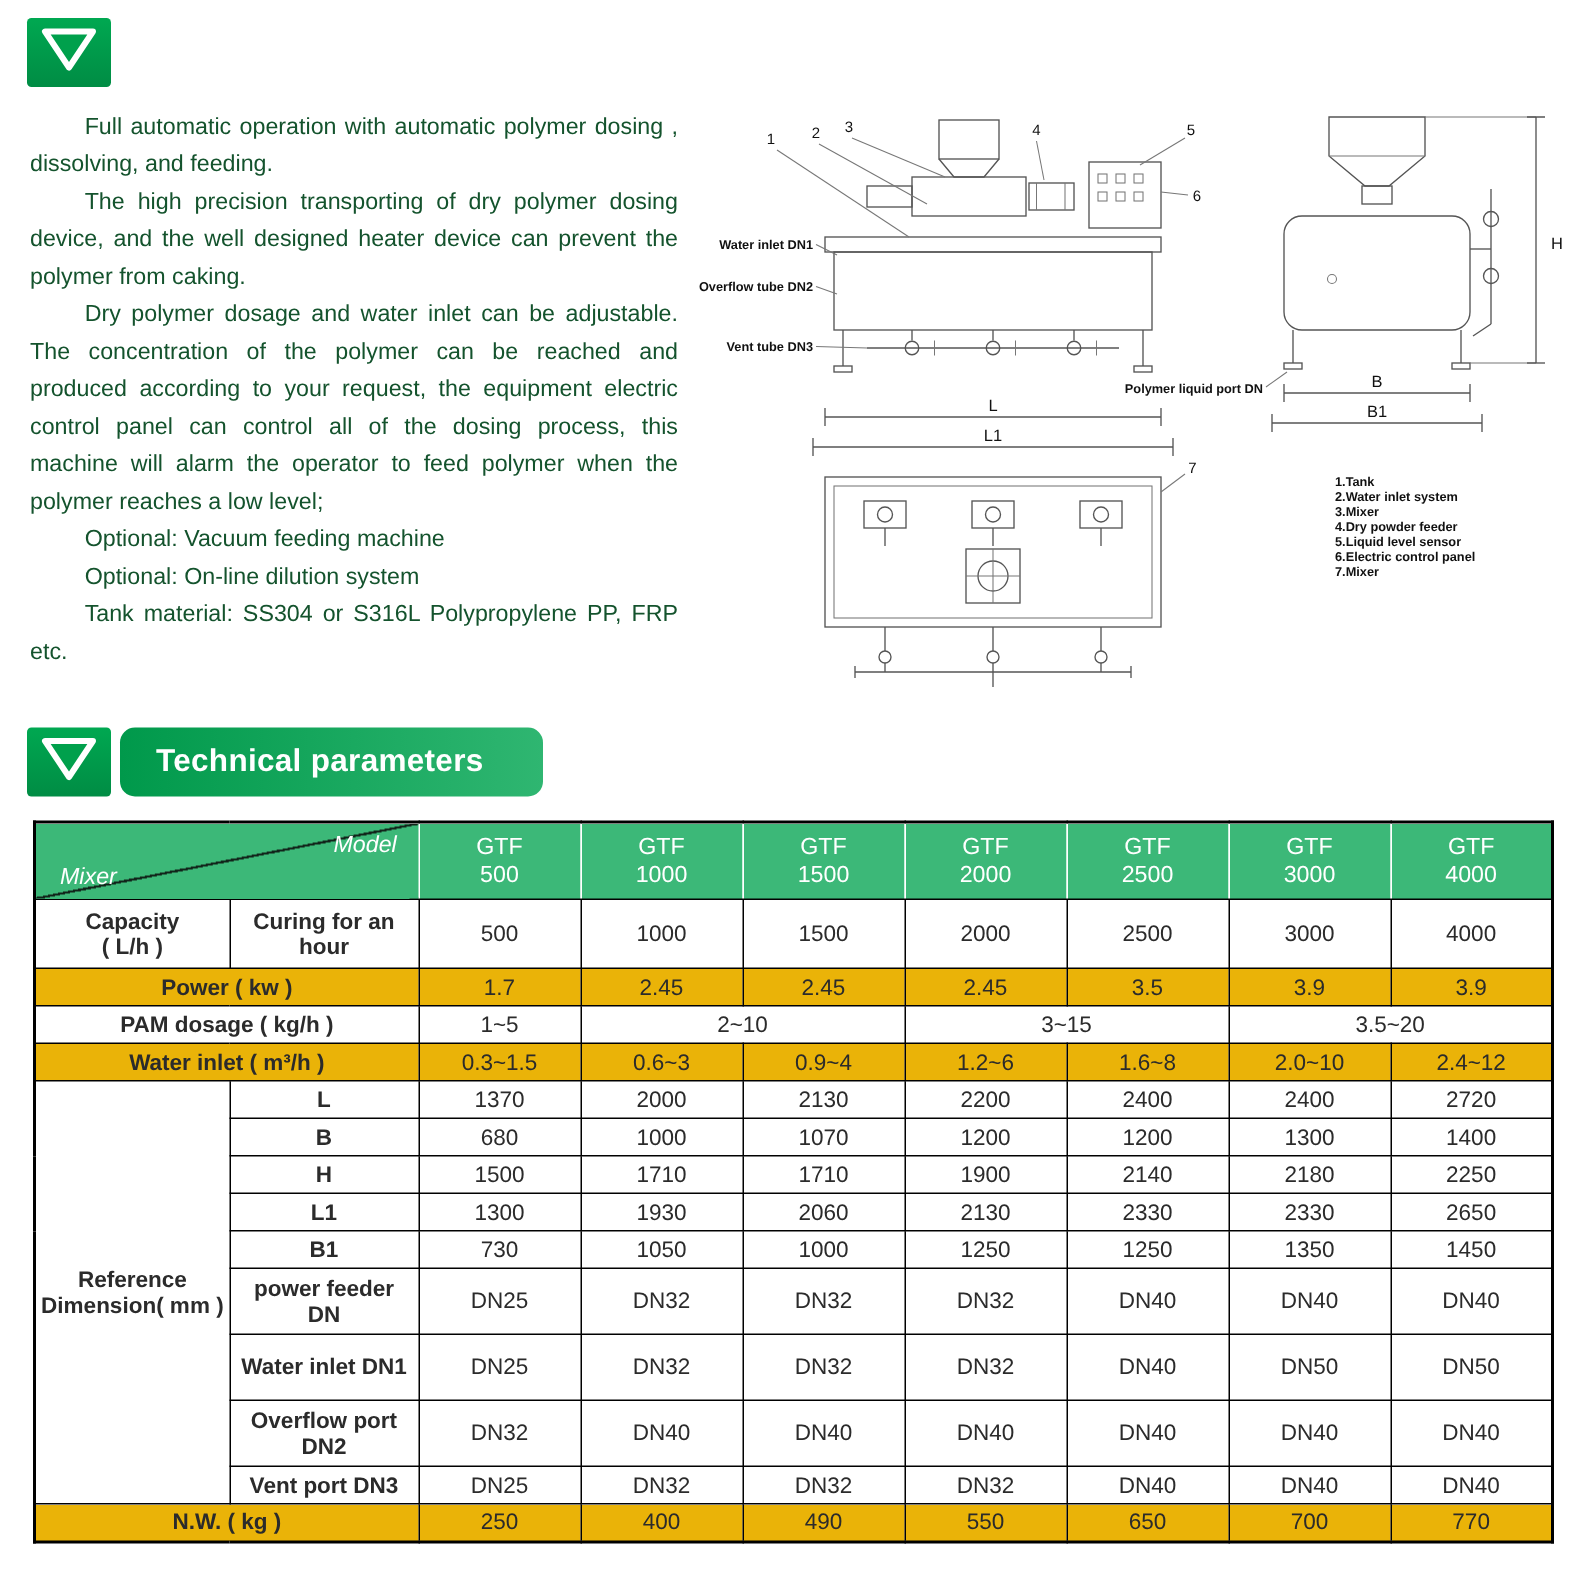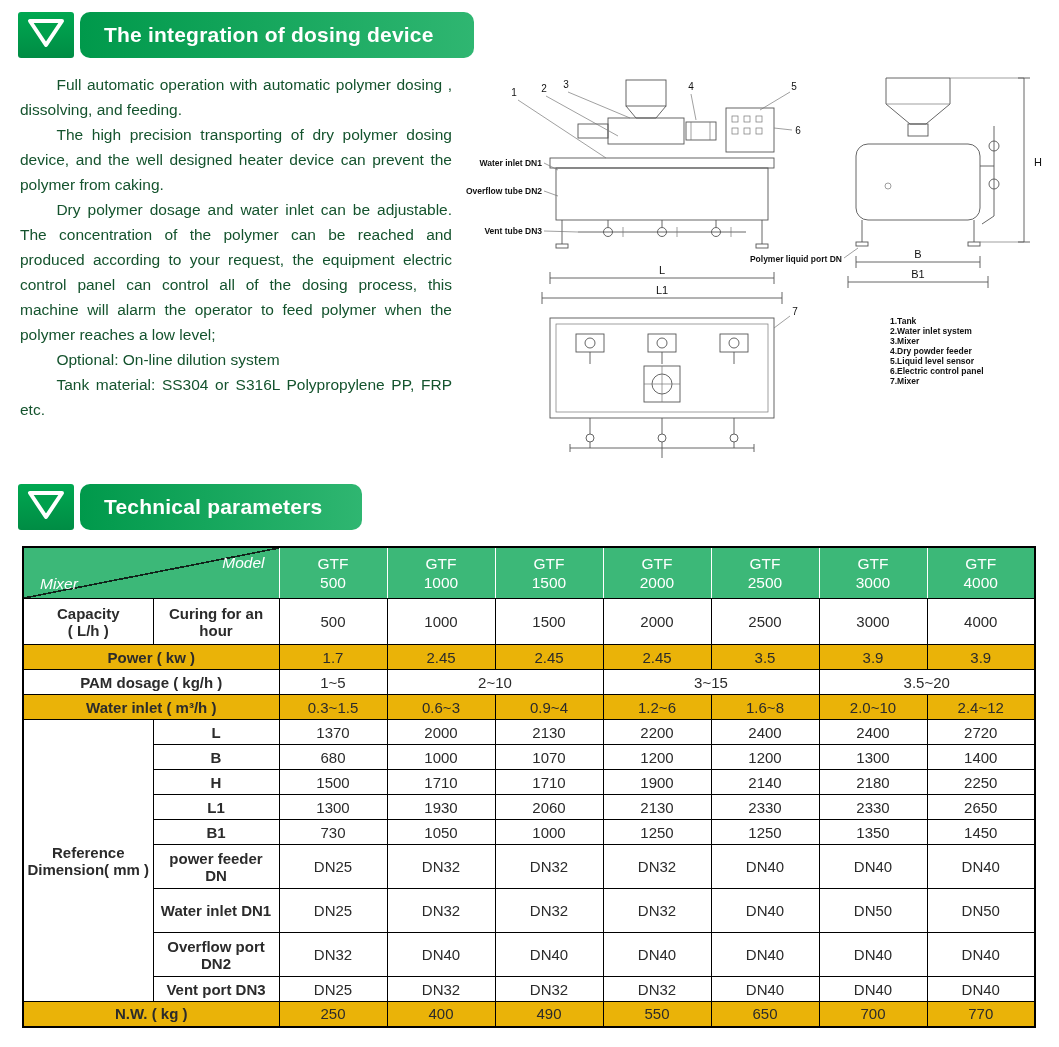--- a/index.html
+++ b/index.html
@@ -43,28 +43,28 @@
 </style>
 </head>
 <body>
 
 <div class="banner">
   <div class="banner-icon">
     <svg width="56" height="46" viewBox="0 0 56 46">
       <polygon points="12,9 44,9 28,33" fill="#00A04C" stroke="#fff" stroke-width="4" stroke-linejoin="round"></polygon>
     </svg>
   </div>
-  <div class="banner-bar">The integration of dosing device</div>
 </div>
 
 <div class="content">
   <div class="intro">
     <p>Full automatic operation with automatic polymer dosing , dissolving, and feeding.</p>
     <p>The high precision transporting of dry polymer dosing device, and the well designed heater device can prevent the polymer from caking.</p>
     <p>Dry polymer dosage and water inlet can be adjustable.  The concentration of the polymer can be reached and produced according to your request, the equipment electric control panel can control all of the dosing process,  this machine will alarm the operator to feed polymer when the polymer reaches a low level;</p>
+    <p>Optional: Vacuum feeding machine</p>
     <p>Optional: On-line dilution system</p>
     <p>Tank material:  SS304 or S316L  Polypropylene PP, FRP etc.</p>
   </div>
 
   <div class="diagram">
     <svg width="600" height="402" viewBox="0 0 600 402">
       <defs>
         <pattern id="hatch" width="5" height="5" patternUnits="userSpaceOnUse" patternTransform="rotate(45)">
           <line x1="0" y1="0" x2="0" y2="5" stroke="#999" stroke-width="0.8"></line>
         </pattern>

